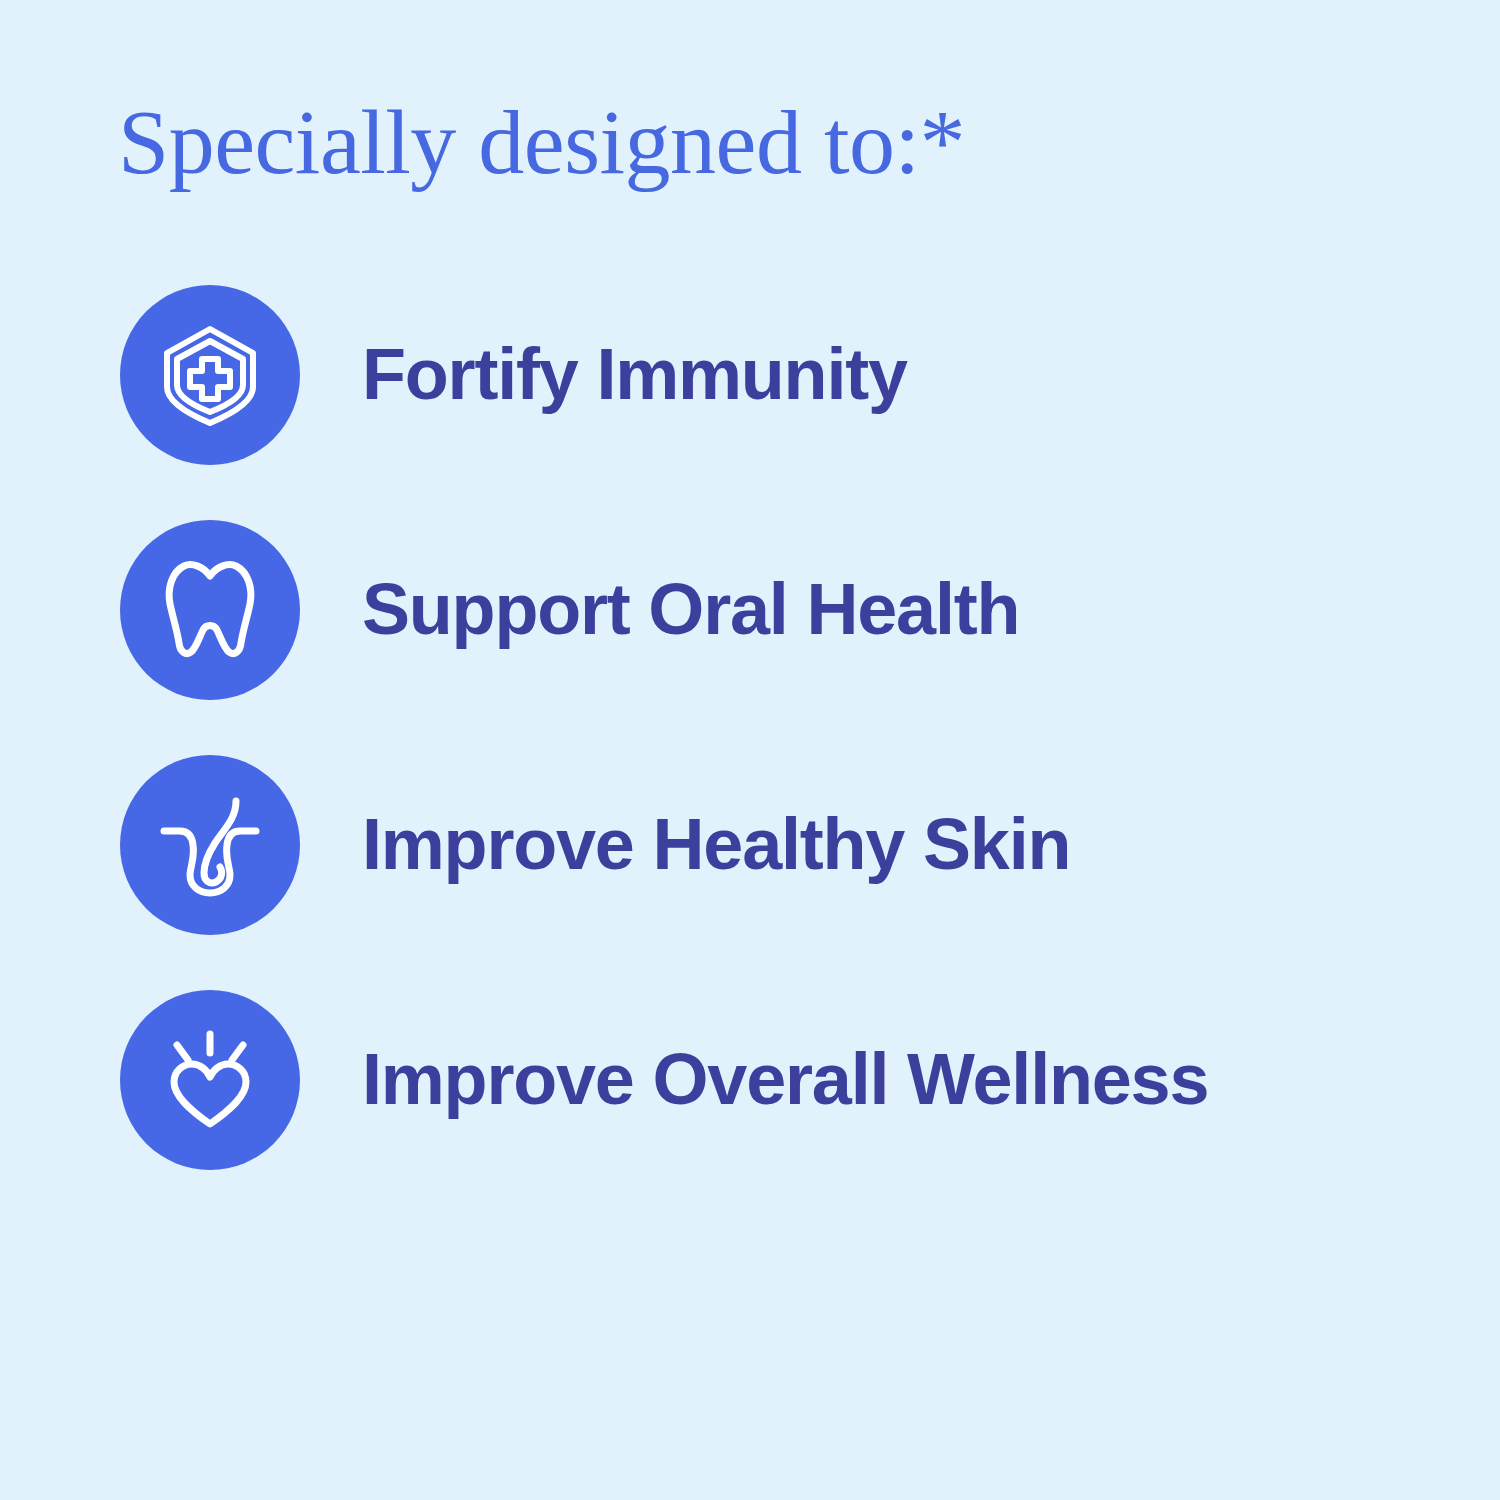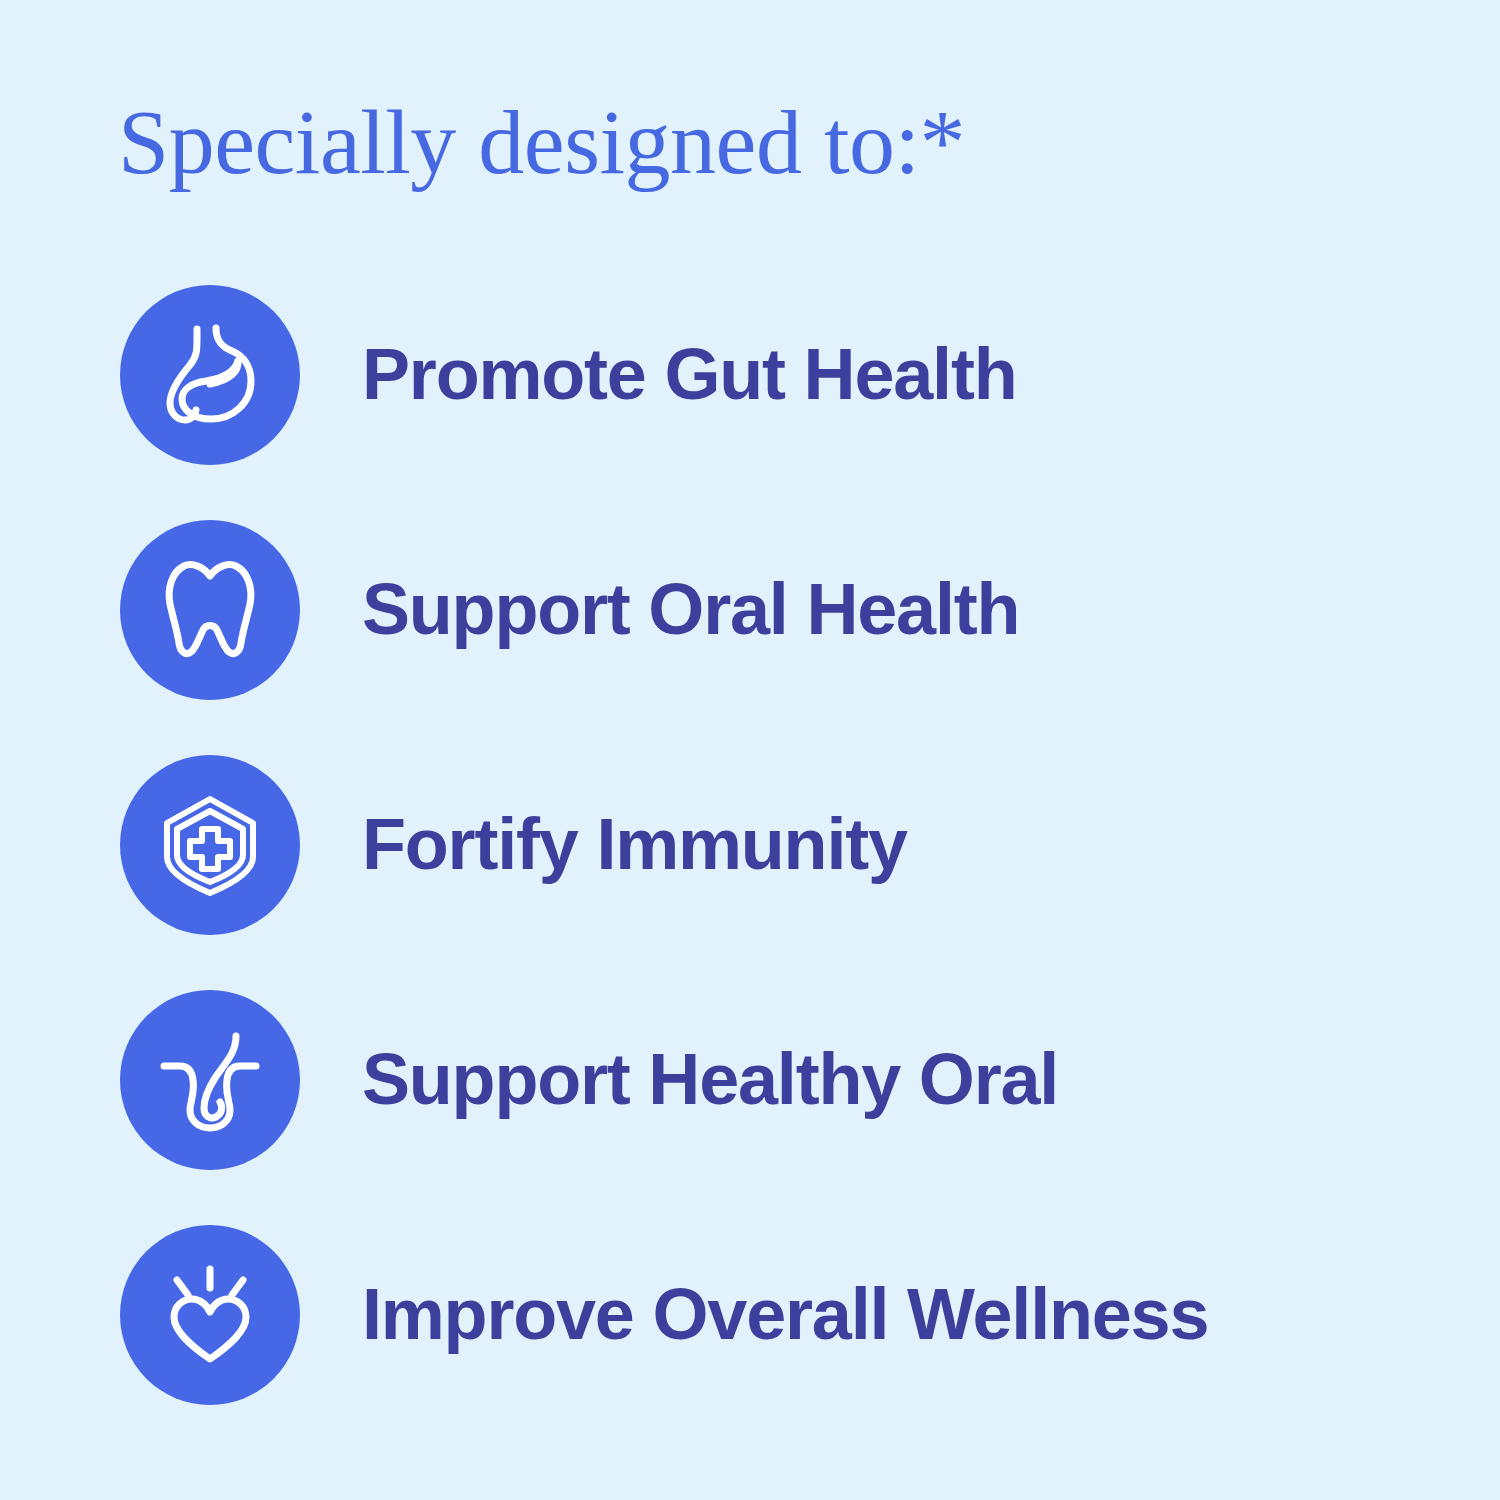--- a/index.html
+++ b/index.html
@@ -90,31 +90,35 @@
 </style>
 </head>
 <body>
 
 <div class="panel">
 
   <h1 class="heading">Specially designed to:*</h1>
 
   <div class="benefit-list">
 
+
     <div class="benefit-row">
       <div class="icon-circle">
         <span>
-          <svg width="120" height="120" viewBox="0 0 120 120" fill="none" stroke="#ffffff" stroke-width="7" stroke-linecap="round" stroke-linejoin="round">
-            <path d="M47 14 C47 34, 48 40, 40 50 C29 63, 20 76, 20 88 C20 98, 27 105, 35 105 C41 105, 45 101, 46 95"></path>
-            <path d="M66 13 C66 26, 72 32, 82 36 C94 41, 101 52, 101 66 C101 88, 83 104, 61 104 C43 104, 32 95, 32 84 C32 74, 42 68, 56 66 C74 63, 85 56, 88 46"></path>
-            <path d="M88 46 C89 56, 80 65, 60 69"></path>
+          <svg width="120" height="120" viewBox="0 0 120 120" fill="none" stroke="#ffffff" stroke-width="6" stroke-linecap="round" stroke-linejoin="round">
+            <path d="M60 14 L103 38 L103 72 C103 86, 84 98, 60 108
+                     C36 98, 17 86, 17 72 L17 38 Z"></path>
+            <path d="M60 26 L93 44 L93 70 C93 81, 78 90, 60 97
+                     C42 90, 27 81, 27 70 L27 44 Z"></path>
+            <path d="M52 44 L68 44 L68 56 L80 56 L80 72 L68 72 L68 84
+                     L52 84 L52 72 L40 72 L40 56 L52 56 Z"></path>
           </svg>
         </span>
       </div>
-      <div class="benefit-label">Promote Gut Health</div>
+      <div class="benefit-label">Fortify Immunity</div>
     </div>
 
     <div class="benefit-row">
       <div class="icon-circle">
         <span>
           <svg width="120" height="120" viewBox="0 0 120 120" fill="none" stroke="#ffffff" stroke-width="7" stroke-linecap="round" stroke-linejoin="round">
             <path d="M60 26
                      C54 17, 42 12, 34 16
                      C22 22, 17 38, 20 54
                      C23 68, 27 80, 29 93
@@ -128,52 +132,36 @@
                      C78 12, 66 17, 60 26 Z"></path>
           </svg>
         </span>
       </div>
       <div class="benefit-label">Support Oral Health</div>
     </div>
 
     <div class="benefit-row">
       <div class="icon-circle">
         <span>
-          <svg width="120" height="120" viewBox="0 0 120 120" fill="none" stroke="#ffffff" stroke-width="6" stroke-linecap="round" stroke-linejoin="round">
-            <path d="M60 14 L103 38 L103 72 C103 86, 84 98, 60 108
-                     C36 98, 17 86, 17 72 L17 38 Z"></path>
-            <path d="M60 26 L93 44 L93 70 C93 81, 78 90, 60 97
-                     C42 90, 27 81, 27 70 L27 44 Z"></path>
-            <path d="M52 44 L68 44 L68 56 L80 56 L80 72 L68 72 L68 84
-                     L52 84 L52 72 L40 72 L40 56 L52 56 Z"></path>
-          </svg>
-        </span>
-      </div>
-      <div class="benefit-label">Fortify Immunity</div>
-    </div>
-
-    <div class="benefit-row">
-      <div class="icon-circle">
-        <span>
           <svg width="120" height="120" viewBox="0 0 120 120" fill="none" stroke="#ffffff" stroke-width="7" stroke-linecap="round" stroke-linejoin="round">
             <path d="M14 46 L30 46 C38 46, 42 51, 43 60
                      C45 74, 40 82, 40 90
                      C40 101, 49 108, 60 108
                      C71 108, 80 101, 80 90
                      C80 82, 75 74, 77 60
                      C78 51, 82 46, 90 46 L106 46"></path>
             <path d="M86 16
                      C86 34, 74 44, 65 58
                      C58 69, 54 79, 54 88
                      C54 96, 60 100, 66 97
                      C72 94, 73 87, 70 82"></path>
           </svg>
         </span>
       </div>
-      <div class="benefit-label">Support Healthy Oral</div>
+      <div class="benefit-label">Improve Healthy Skin</div>
     </div>
 
     <div class="benefit-row">
       <div class="icon-circle">
         <span>
           <svg width="120" height="120" viewBox="0 0 120 120" fill="none" stroke="#ffffff" stroke-width="7" stroke-linecap="round" stroke-linejoin="round">
             <line x1="60" y1="14" x2="60" y2="33"></line>
             <line x1="27" y1="25" x2="38" y2="40"></line>
             <line x1="93" y1="25" x2="82" y2="40"></line>
             <path d="M60 104

